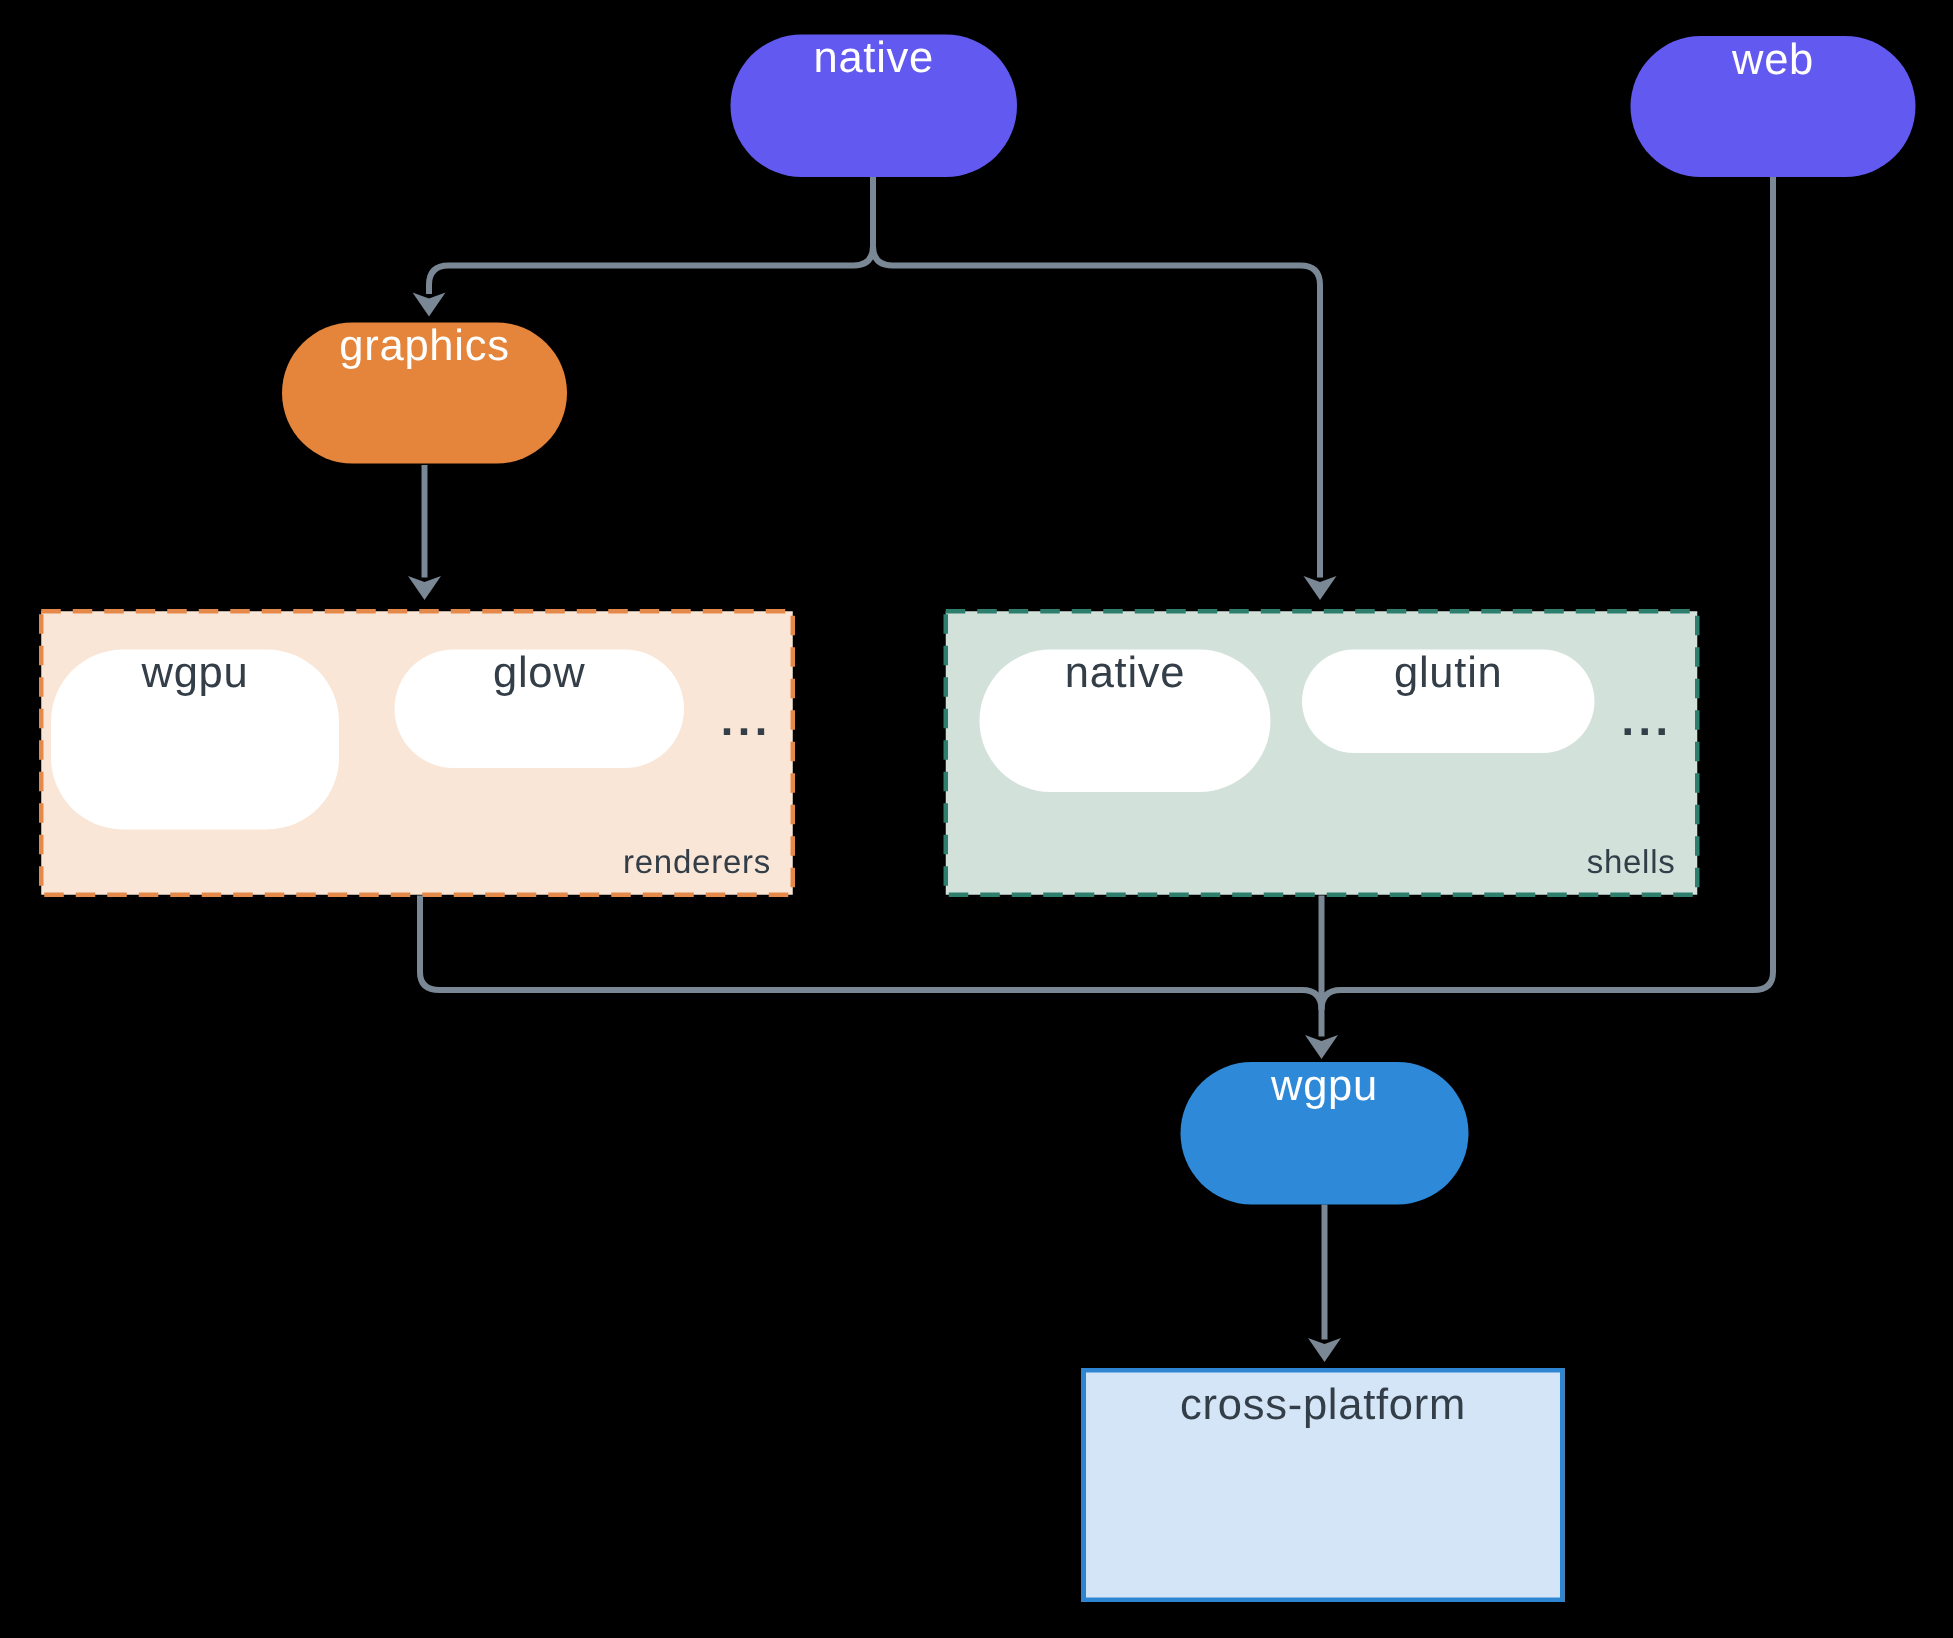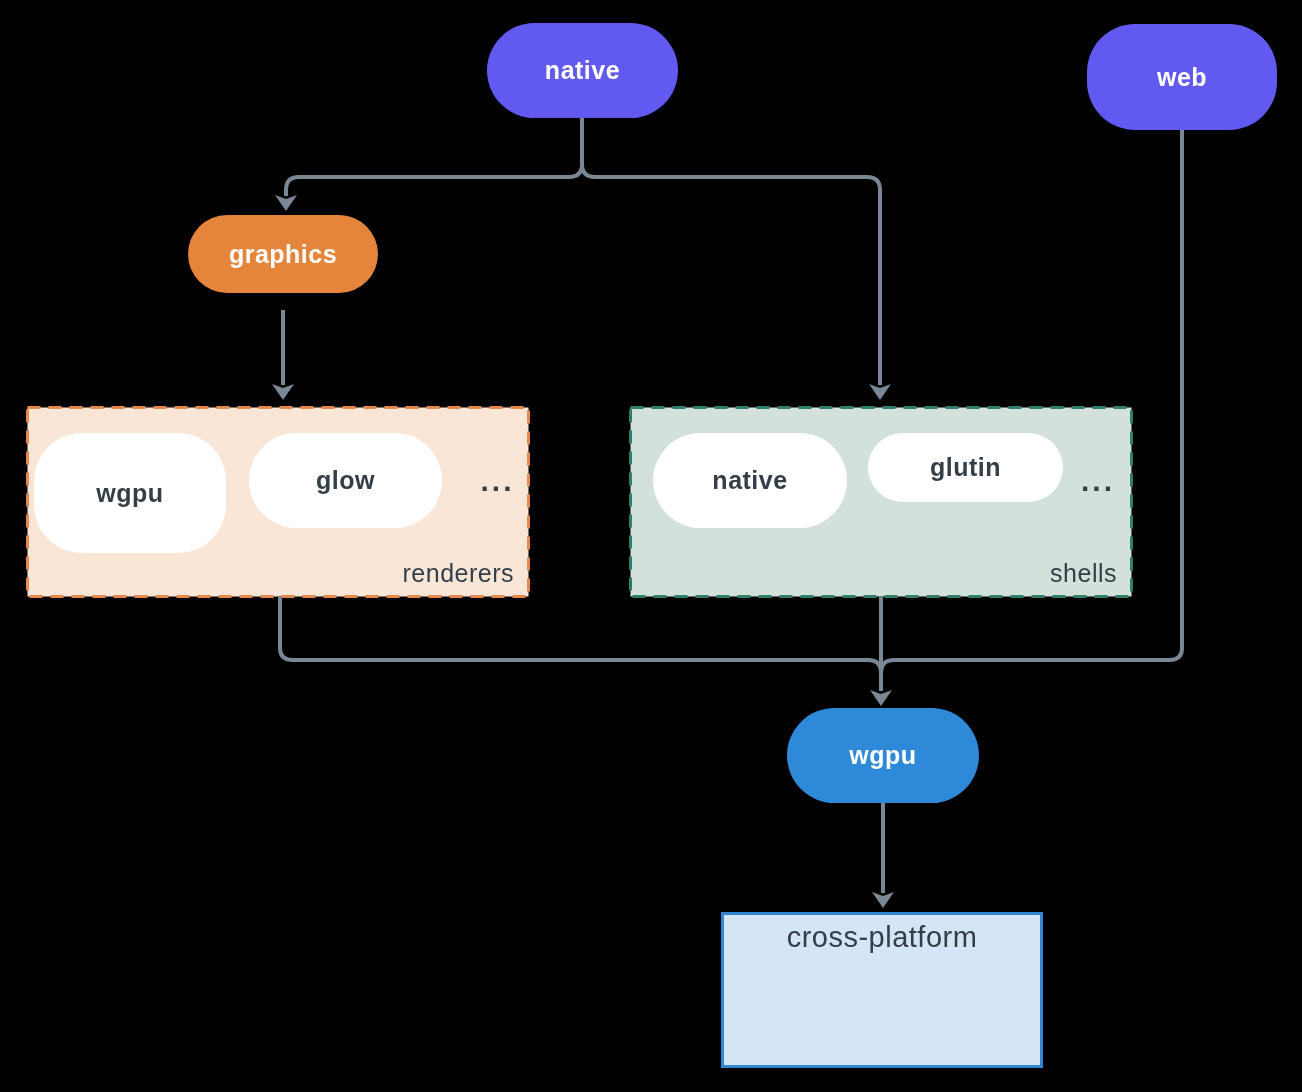--- a/index.html
+++ b/index.html
@@ -54,47 +54,46 @@
   }
   .connector-layer rect.shells-box {
     fill: var(--shells-fill);
     stroke: var(--shells-border);
     stroke-width: 3;
     stroke-dasharray: 13 8;
   }
   .pill {
     position: absolute;
     display: flex;
-    align-items: center;
+    align-items: flex-start;
     justify-content: center;
     border-radius: 48px;
-    font-size: 25px;
+    font-size: 29px;
     letter-spacing: 0.5px;
     z-index: 1;
-    font-weight: bold;
   }
   .pill.purple { background: var(--node-purple); color: var(--text-light); }
   .pill.orange { background: var(--node-orange); color: var(--text-light); }
   .pill.blue   { background: var(--node-blue);   color: var(--text-light); }
   .pill.white  { background: var(--pill-white);  color: var(--text-dark); }
 
   .node-native   { left: 487px;  top: 23px;  width: 191px; height: 95px; }
-  .node-web      { left: 1087px; top: 24px;  width: 190px; height: 106px; }
-  .node-graphics { left: 188px;  top: 215px; width: 190px; height: 78px; }
+  .node-web      { left: 1087px; top: 24px;  width: 190px; height: 94px; }
+  .node-graphics { left: 188px;  top: 215px; width: 190px; height: 94px; }
   .node-iced     { left: 787px;  top: 708px; width: 192px; height: 95px; }
 
   .group {
     position: absolute;
     z-index: 1;
   }
   .group-renderers { left: 26px;  top: 406px; width: 503px; height: 191px; }
   .group-shells    { left: 628px; top: 406px; width: 504px; height: 191px; }
   .group .pill { position: absolute; }
   .group-renderers .pill-0 { left: 8px;  top: 27px; width: 192px; height: 120px; }
-  .group-renderers .pill-1 { left: 223px; top: 27px; width: 193px; height: 95px; }
+  .group-renderers .pill-1 { left: 237px; top: 27px; width: 193px; height: 79px; }
   .group-shells    .pill-0 { left: 25px;  top: 27px; width: 194px; height: 95px; }
   .group-shells    .pill-1 { left: 240px; top: 27px; width: 195px; height: 69px; }
   .ellipsis {
     position: absolute;
     top: 27px;
     height: 95px;
     display: flex;
     align-items: center;
     justify-content: center;
     color: var(--text-dark);
@@ -102,21 +101,21 @@
     font-weight: bold;
     letter-spacing: 3px;
   }
   .group-renderers .ellipsis { left: 444px; width: 55px; }
   .group-shells    .ellipsis { left: 442px; width: 56px; }
   .group-label {
     position: absolute;
     right: 15px;
     bottom: 9px;
     color: var(--text-dark);
-    font-size: 25px;
+    font-size: 22px;
     letter-spacing: 0.5px;
   }
   .app-box {
     position: absolute;
     left: 721px; top: 912px;
     width: 322px; height: 156px;
     background: var(--app-fill);
     border: 3px solid var(--app-border);
     display: flex;
     flex-direction: column;

